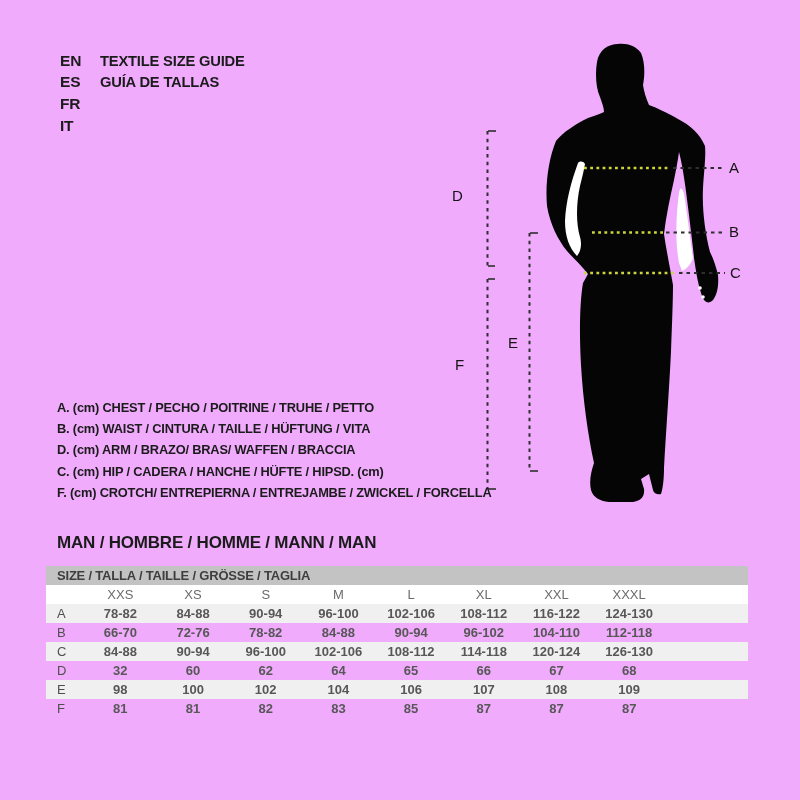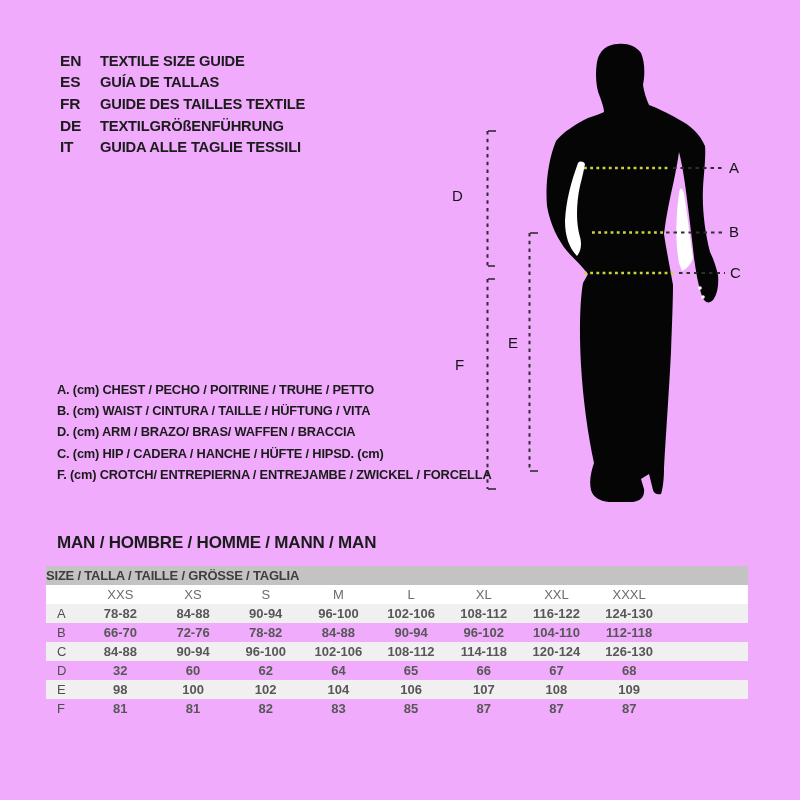--- a/index.html
+++ b/index.html
@@ -11,30 +11,30 @@
   .lang-row{display:flex;height:21.6px;align-items:center;}
   .lang-code,.lang-label{font-size:15.5px;font-weight:700;letter-spacing:-0.2px;color:#1b1b1b;white-space:nowrap;}
   .lang-code{width:40px;flex:0 0 40px;}
   .cond{display:inline-block;transform:scaleX(.95);transform-origin:0 50%;}
 
   
   .diagram-svg{position:absolute;left:440px;top:20px;width:330px;height:500px;}
   .mlabel{position:absolute;font-size:15px;line-height:18px;color:#141414;}
 
   
-  .legend{position:absolute;left:57px;top:382px;}
+  .legend{position:absolute;left:57px;top:400px;}
   .legend-line{height:21.2px;font-size:13.5px;font-weight:700;letter-spacing:-0.2px;color:#1b1b1b;white-space:nowrap;}
 
   
   .gender{position:absolute;left:57px;top:533px;font-size:17px;font-weight:700;letter-spacing:-0.2px;color:#1b1b1b;}
 
   
   .table-area{position:absolute;left:46px;top:566px;width:702px;}
   .thead-bar{height:19px;line-height:19.5px;background:#c3c3c3;color:#3e3e3e;
-             font-size:13px;font-weight:700;letter-spacing:-0.2px;}
+             font-size:13px;font-weight:700;letter-spacing:-0.2px;padding-left:11px;}
   table.sizes{border-collapse:collapse;width:702px;table-layout:fixed;}
   table.sizes th,table.sizes td{height:19px;padding:0;font-size:13px;line-height:19px;white-space:nowrap;}
   table.sizes thead th{color:#6b6b6b;font-weight:400;text-align:center;background:#fff;margin-top:42px;}
   table.sizes td.val{color:#575757;text-align:center;font-weight:bold;}
   table.sizes td.lab{color:#4f4f4f;text-align:left;padding-left:11px;}
   table.sizes tbody tr:nth-child(odd){background:#f0f0f0;}
 </style>
 </head>
 <body>
 
@@ -44,29 +44,23 @@
       <div class="lang-row">
         <span class="lang-code">EN</span>
         <span class="lang-label"><span class="cond">TEXTILE SIZE GUIDE</span></span>
       </div>
       <div class="lang-row">
         <span class="lang-code">ES</span>
         <span class="lang-label"><span class="cond">GUÍA DE TALLAS</span></span>
       </div>
       <div class="lang-row">
         <span class="lang-code">FR</span>
-        <span class="lang-label"><span class="cond">GUIDE DES TAILLES TEXTILE</span></span>
-      </div>
-      <div class="lang-row">
-        <span class="lang-code">DE</span>
-        <span class="lang-label"><span class="cond">TEXTILGRÖßENFÜHRUNG</span></span>
       </div>
       <div class="lang-row">
         <span class="lang-code">IT</span>
-        <span class="lang-label"><span class="cond">GUIDA ALLE TAGLIE TESSILI</span></span>
       </div>
     </div>
 
   <svg class="diagram-svg" viewBox="440 20 330 500" xmlns="http://www.w3.org/2000/svg">
 
     <path d="M 618 44
              C 608 44 599 50 597 62
              C 595 74 596 88 600 97
              C 602 103 604 108 604 112
              C 600 114 594 116 588 118

